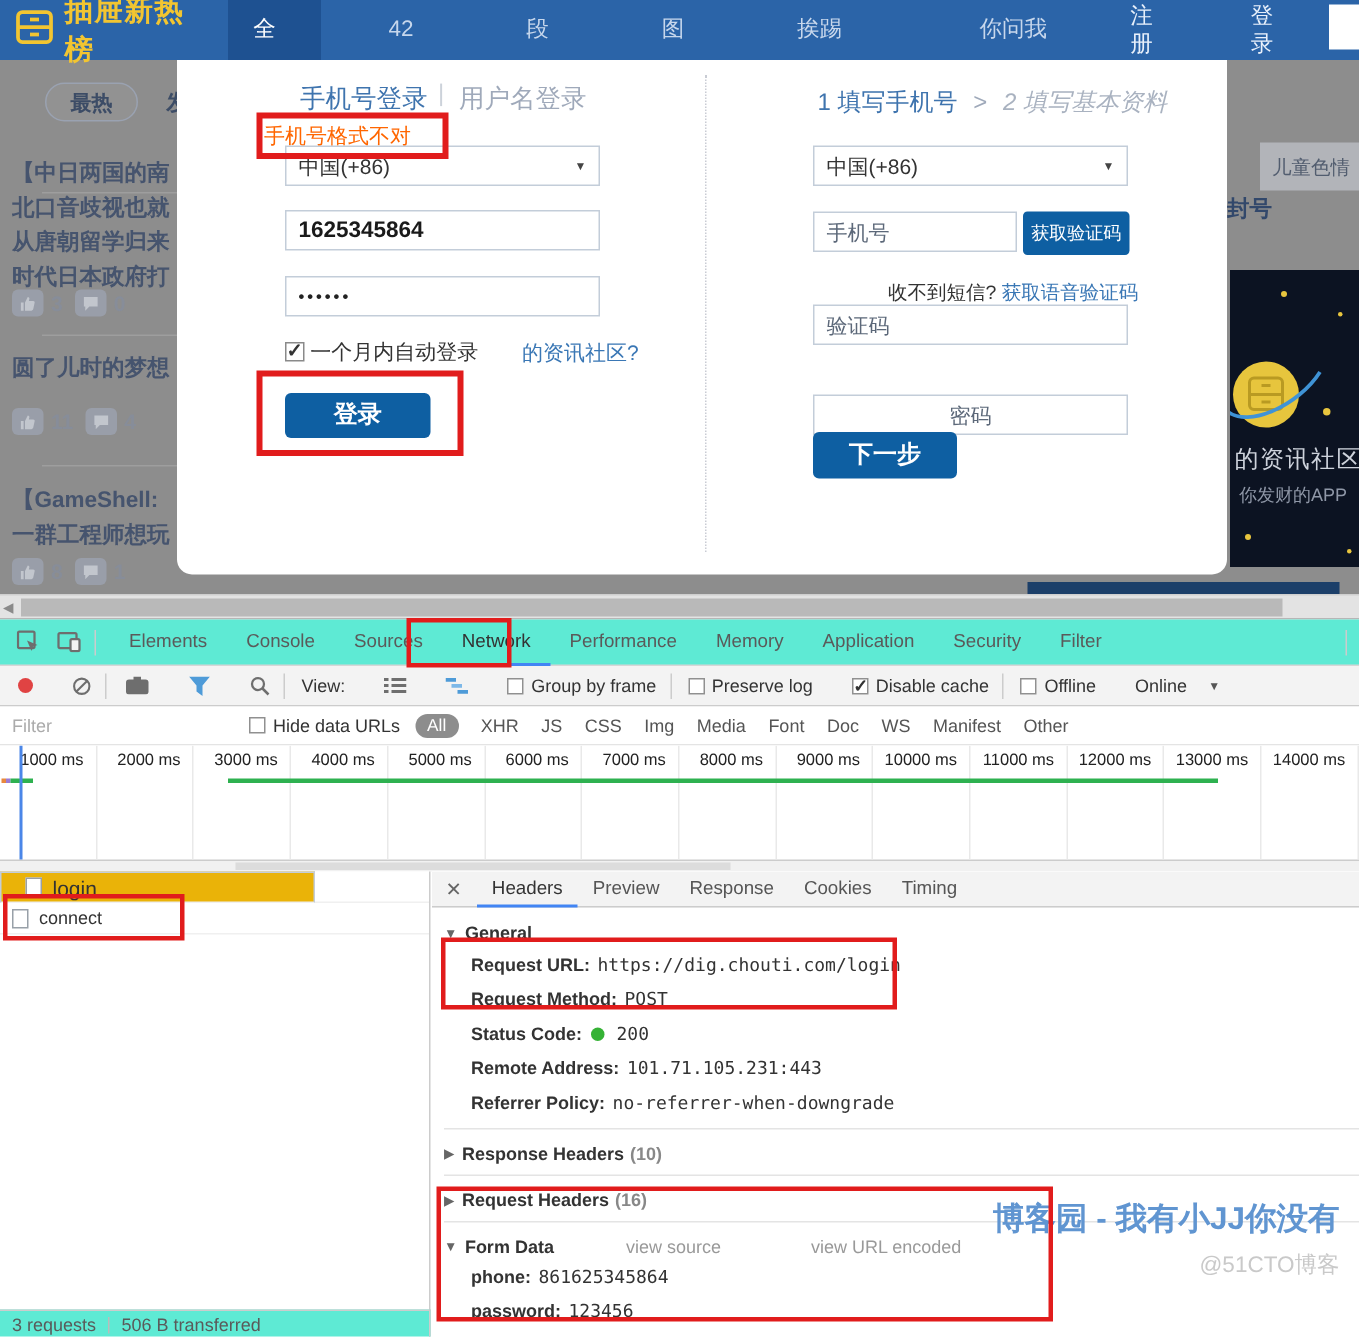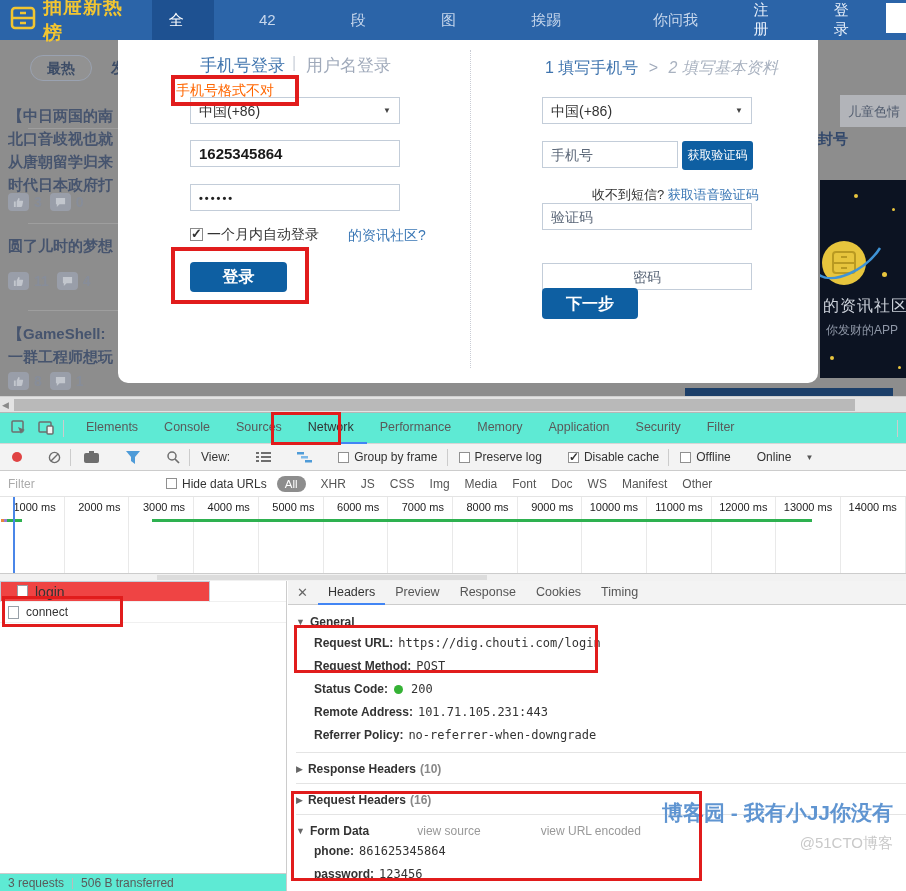--- a/index.html
+++ b/index.html
@@ -107,21 +107,21 @@
   .m-purple{position:absolute;left:4px;top:22px;width:3px;height:3px;background:#9b7bd4;}
   .m-green{position:absolute;left:7px;top:22px;width:15px;height:3px;background:#2eb150;}
   .tl-vline{position:absolute;left:13px;top:0;width:2px;height:77px;background:#4a86e8;}
   .tl-strip{height:7px;background:#f1f1f1;position:relative;}
   .tl-strip .seg{position:absolute;left:157px;top:1px;width:330px;height:5px;background:#dcdcdc;}
 
   .dt-main{position:relative;height:311px;}
   .req-pane{position:absolute;left:0;top:0;width:287px;height:311px;border-right:1px solid #ccc;background:#fff;}
   .req-head{height:21px;background:#f3f3f3;border-bottom:1px solid #ccc;line-height:20px;padding-left:8px;color:#333;}
   .req-row{height:21px;display:flex;align-items:center;border-bottom:1px solid #f0f0f0;cursor:pointer;}
-  .req-row.sel{background:#ef4444;}
+  .req-row.sel{background:#eab308;}
   .doc-ic{width:11px;height:13px;border:1px solid #98a0a8;background:#fff;margin-left:8px;}
   .req-name{margin-left:7px;color:#333;}
   .summary{position:absolute;left:0;bottom:0;width:287px;height:19px;background:#5eead4;border-top:1px solid #ccc;border-right:1px solid #ccc;
            display:flex;align-items:center;color:#5a5a5a;font-size:12px;}
   .summary .t1{margin-left:8px;}
   .summary .bar{width:1px;height:11px;background:#bbb;margin:0 8px;}
 
   .det-pane{position:absolute;left:288px;top:0;width:618px;height:311px;background:#fff;overflow:hidden;}
   .det-tabs{height:24px;background:#f3f3f3;border-bottom:1px solid #ccc;display:flex;align-items:center;}
   .det-x{margin:0 10px 0 9px;color:#666;font-size:13px;cursor:pointer;}

